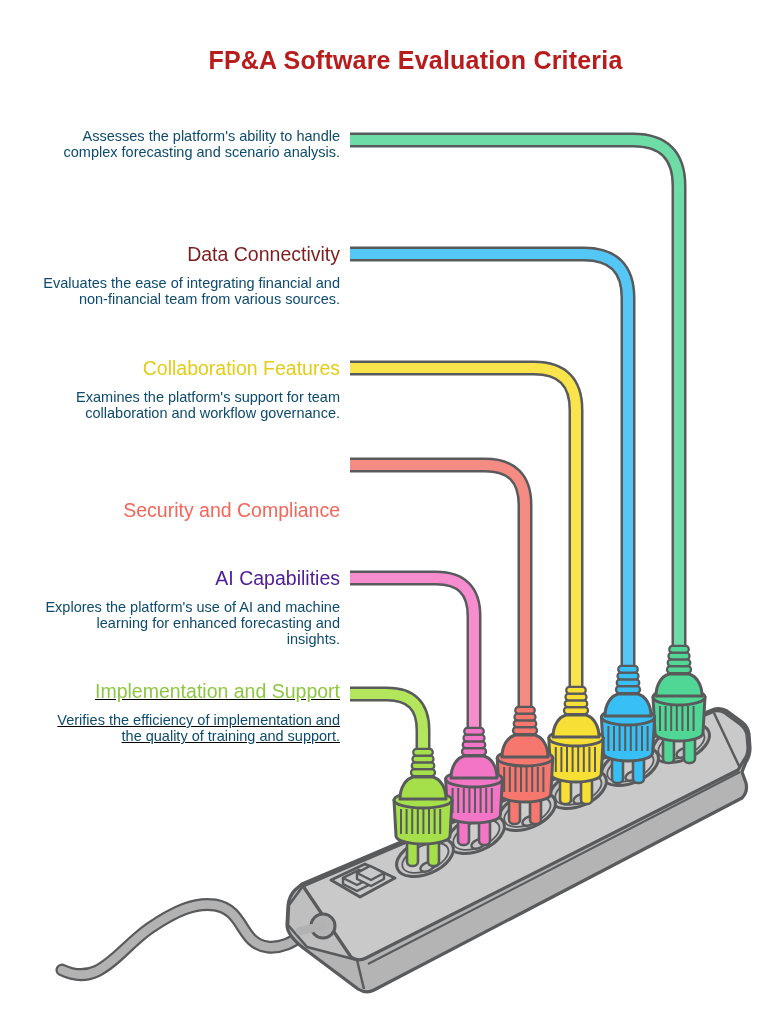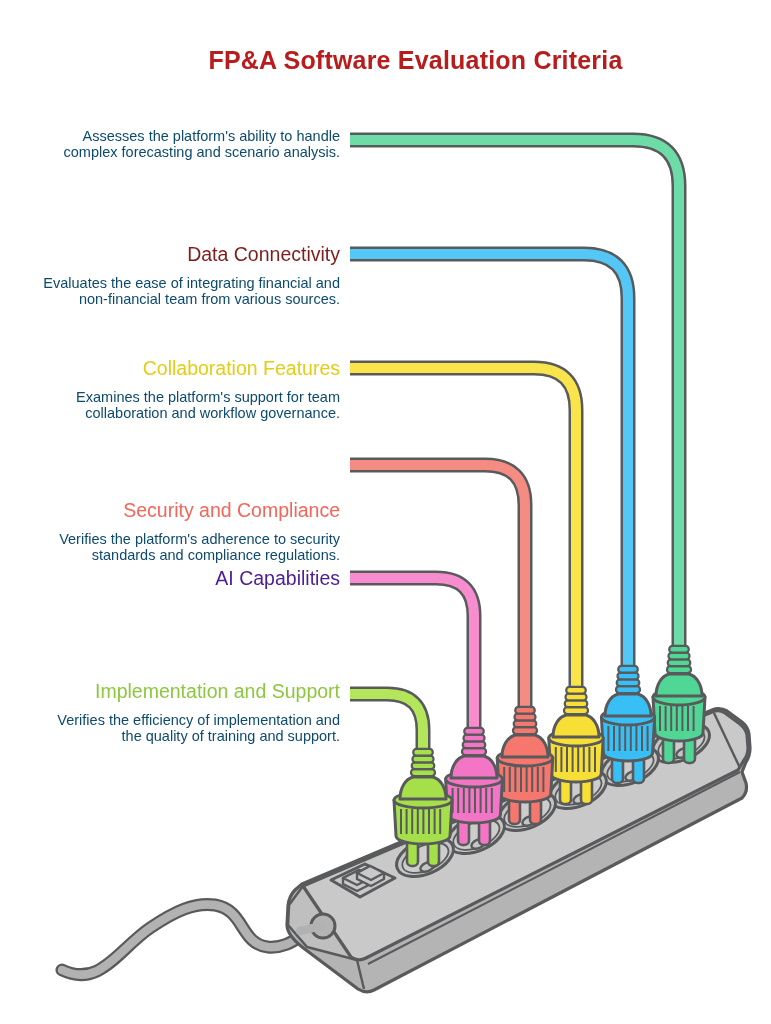--- a/index.html
+++ b/index.html
@@ -9,21 +9,21 @@
   }
   #page-title{
     position:absolute;top:46px;left:0;width:771px;margin:0;
     text-align:center;font-size:25px;font-weight:700;color:#58595b;letter-spacing:.2px;
   }
   #illustration{position:absolute;left:0;top:0;width:771px;height:1024px;}
   .item{position:absolute;right:431px;width:300px;text-align:right;}
   .item h2{margin:0 0 9px 0;font-size:19.5px;font-weight:400;line-height:24px;}
   .item p{margin:0;font-size:14.5px;line-height:16px;color:#0c4a6e;font-weight:400;}
   .it0{top:128px;} .it1{top:242px;} .it2{top:356px;}
-  .it3{top:454px;margin-top:44px;} .it4{top:566px;} .it5{top:679px;}
+  .it3{top:454px;margin-top:44px;} .it4{top:566px;} .it5{top:679px;text-decoration:underline;}
 </style>
 </head>
 <body>
 
 <div id="canvas">
   <h1 id="page-title" style="color: #b91c1c; padding-left: 30px;">FP&amp;A Software Evaluation Criteria</h1>
 
   <svg id="illustration" viewBox="0 0 771 1024" xmlns="http://www.w3.org/2000/svg">
       <path d="M62,970 C100,988 118,950 150,928 C175,911 195,902 215,905 C245,910 240,944 268,947 C292,949 302,931 320,927" fill="none" stroke="#595a5c" stroke-width="13" stroke-linecap="round"></path>
       <path d="M62,970 C100,988 118,950 150,928 C175,911 195,902 215,905 C245,910 240,944 268,947 C292,949 302,931 320,927" fill="none" stroke="#b2b2b3" stroke-width="8.5" stroke-linecap="round"></path>
@@ -205,22 +205,22 @@
   <div class="item it1">
     <h2 style="color: #7f1d1d;">Data Connectivity</h2>
     <p>Evaluates the ease of integrating financial and non-financial team from various sources.</p>
   </div>
   <div class="item it2">
     <h2 style="color: rgb(227, 205, 21);">Collaboration Features</h2>
     <p>Examines the platform's support for team collaboration and workflow governance.</p>
   </div>
   <div class="item it3">
     <h2 style="color: rgb(244, 101, 90);">Security and Compliance</h2>
-    <p>Verifies the platform's adherence to security standards and compliance regulations.</p>
   </div>
   <div class="item it4">
     <h2 style="color: #4c1d95;">AI Capabilities</h2>
+    <p>Explores the platform's use of AI and machine learning for enhanced forecasting and insights.</p>
   </div>
   <div class="item it5">
     <h2 style="color: rgb(141, 198, 63);">Implementation and Support</h2>
     <p>Verifies the efficiency of implementation and the quality of training and support.</p>
   </div>
 </div>
 
 </body></html>

